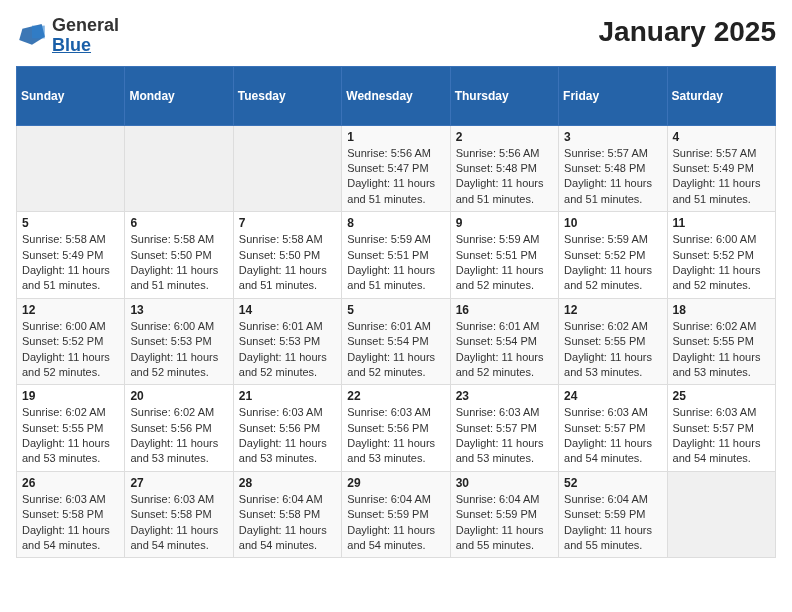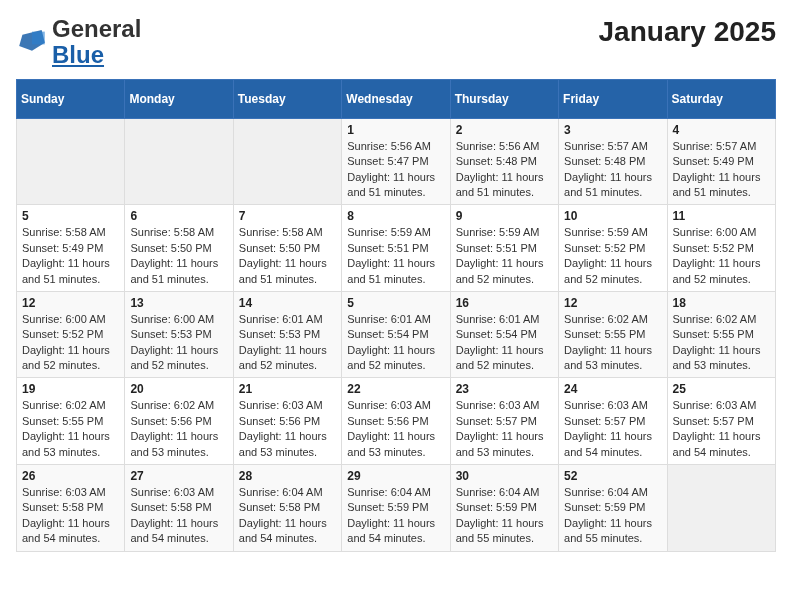--- a/index.html
+++ b/index.html
@@ -15,21 +15,21 @@
       justify-content: space-between;
       align-items: flex-start;
       margin-bottom: 10px;
     }
     .logo {
       display: flex;
       align-items: center;
       gap: 4px;
     }
     .logo-text {
-      font-size: 24px;
+      font-size: 18px;
       font-weight: bold;
       line-height: 1.1;
     }
     .logo-general { color: #333; }
     .logo-blue { color: #1a5fa8; text-decoration: underline; }
     .logo-icon {
       width: 32px;
       height: 28px;
     }
     .title-block {
@@ -50,21 +50,21 @@
       border-collapse: collapse;
       border: 1px solid #bbb;
     }
     .calendar thead tr {
       background: #2563a8;
     }
     .calendar thead th {
       color: #fff;
       font-size: 12px;
       font-weight: bold;
-      padding: 12px 4px;
+      padding: 22px 4px;
       text-align: left;
       border: 1px solid #3a72b8;
     }
     .calendar tbody tr {
       border-bottom: 1px solid #ccc;
     }
     .calendar tbody td {
       vertical-align: top;
       padding: 4px 5px;
       font-size: 10px;

